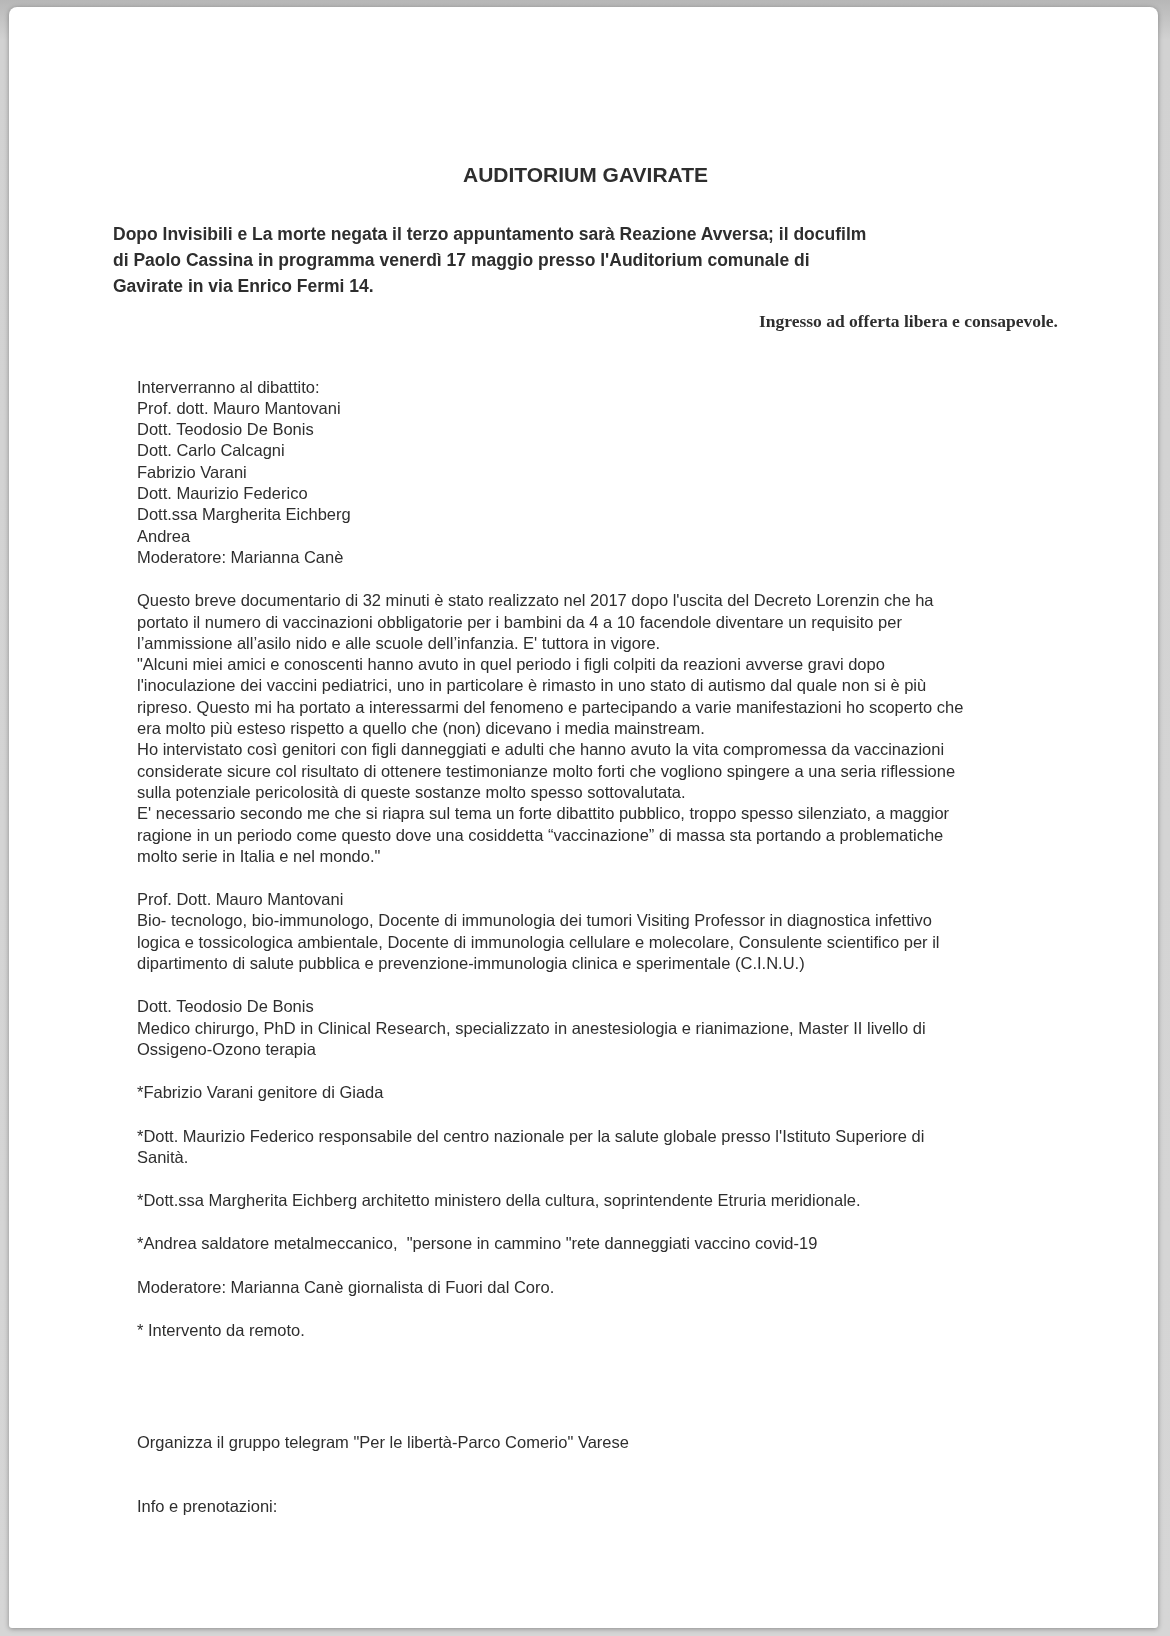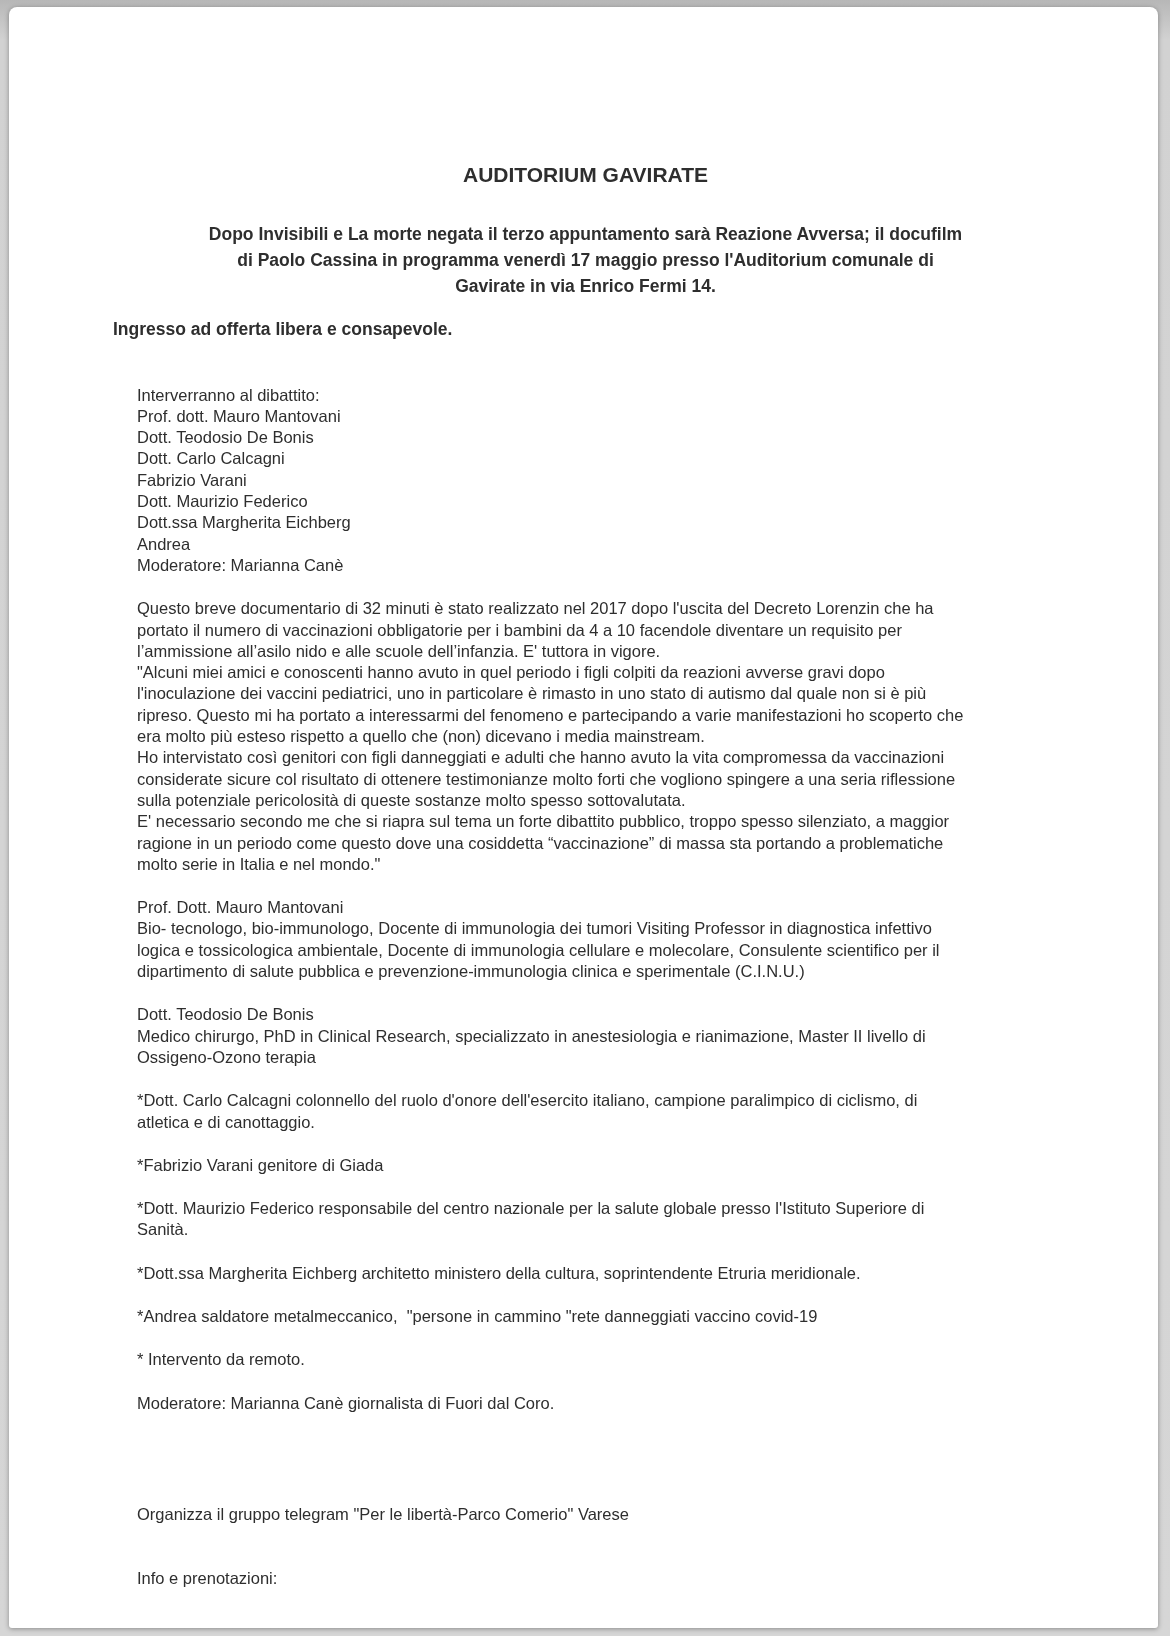--- a/index.html
+++ b/index.html
@@ -37,30 +37,30 @@
     font-weight: bold;
     font-size: 21px;
     text-align: center;
     width: 945px;
   }
   .headline {
     margin-top: 36px;
     font-weight: bold;
     font-size: 17.5px;
     line-height: 26px;
-    text-align: center;
     width: 945px;
     white-space: pre-line;
   }
   .subtitle {
-    margin-top: 20px;
+    margin-top: 12px;
     font-weight: bold;
     font-size: 17.5px;
-    text-align: left;
+    text-align: right;
     width: 945px;
+    font-family: Liberation Serif, serif;
   }
   .block {
     margin-top: 22px;
     white-space: pre-wrap;
     width: 960px;
     margin-left: 24px;
   }
   .participants { margin-top: 44px; }
   .footer-block { margin-top: 48px; }
 </style>
@@ -105,35 +105,33 @@
 
     <div class="block">Prof. Dott. Mauro Mantovani
 Bio- tecnologo, bio-immunologo, Docente di immunologia dei tumori Visiting Professor in diagnostica infettivo
 logica e tossicologica ambientale, Docente di immunologia cellulare e molecolare, Consulente scientifico per il
 dipartimento di salute pubblica e prevenzione-immunologia clinica e sperimentale (C.I.N.U.)</div>
 
     <div class="block">Dott. Teodosio De Bonis
 Medico chirurgo, PhD in Clinical Research, specializzato in anestesiologia e rianimazione, Master II livello di
 Ossigeno-Ozono terapia</div>
 
-    <div class="block">*Dott. Carlo Calcagni colonnello del ruolo d'onore dell'esercito italiano, campione paralimpico di ciclismo, di
-atletica e di canottaggio.</div>
 
     <div class="block">*Fabrizio Varani genitore di Giada</div>
 
     <div class="block">*Dott. Maurizio Federico responsabile del centro nazionale per la salute globale presso l'Istituto Superiore di
 Sanità.</div>
 
     <div class="block">*Dott.ssa Margherita Eichberg architetto ministero della cultura, soprintendente Etruria meridionale.</div>
 
     <div class="block">*Andrea saldatore metalmeccanico,  "persone in cammino "rete danneggiati vaccino covid-19</div>
 
+    <div class="block">Moderatore: Marianna Canè giornalista di Fuori dal Coro.</div>
+
     <div class="block">* Intervento da remoto.</div>
-
-    <div class="block">Moderatore: Marianna Canè giornalista di Fuori dal Coro.</div>
 
     <div class="block footer-block">
       <div>Organizza il gruppo telegram "Per le libertà-Parco Comerio" Varese</div>
       <div>Info e prenotazioni:</div>
       
     </div>
 
   </div>
 </div>
 

